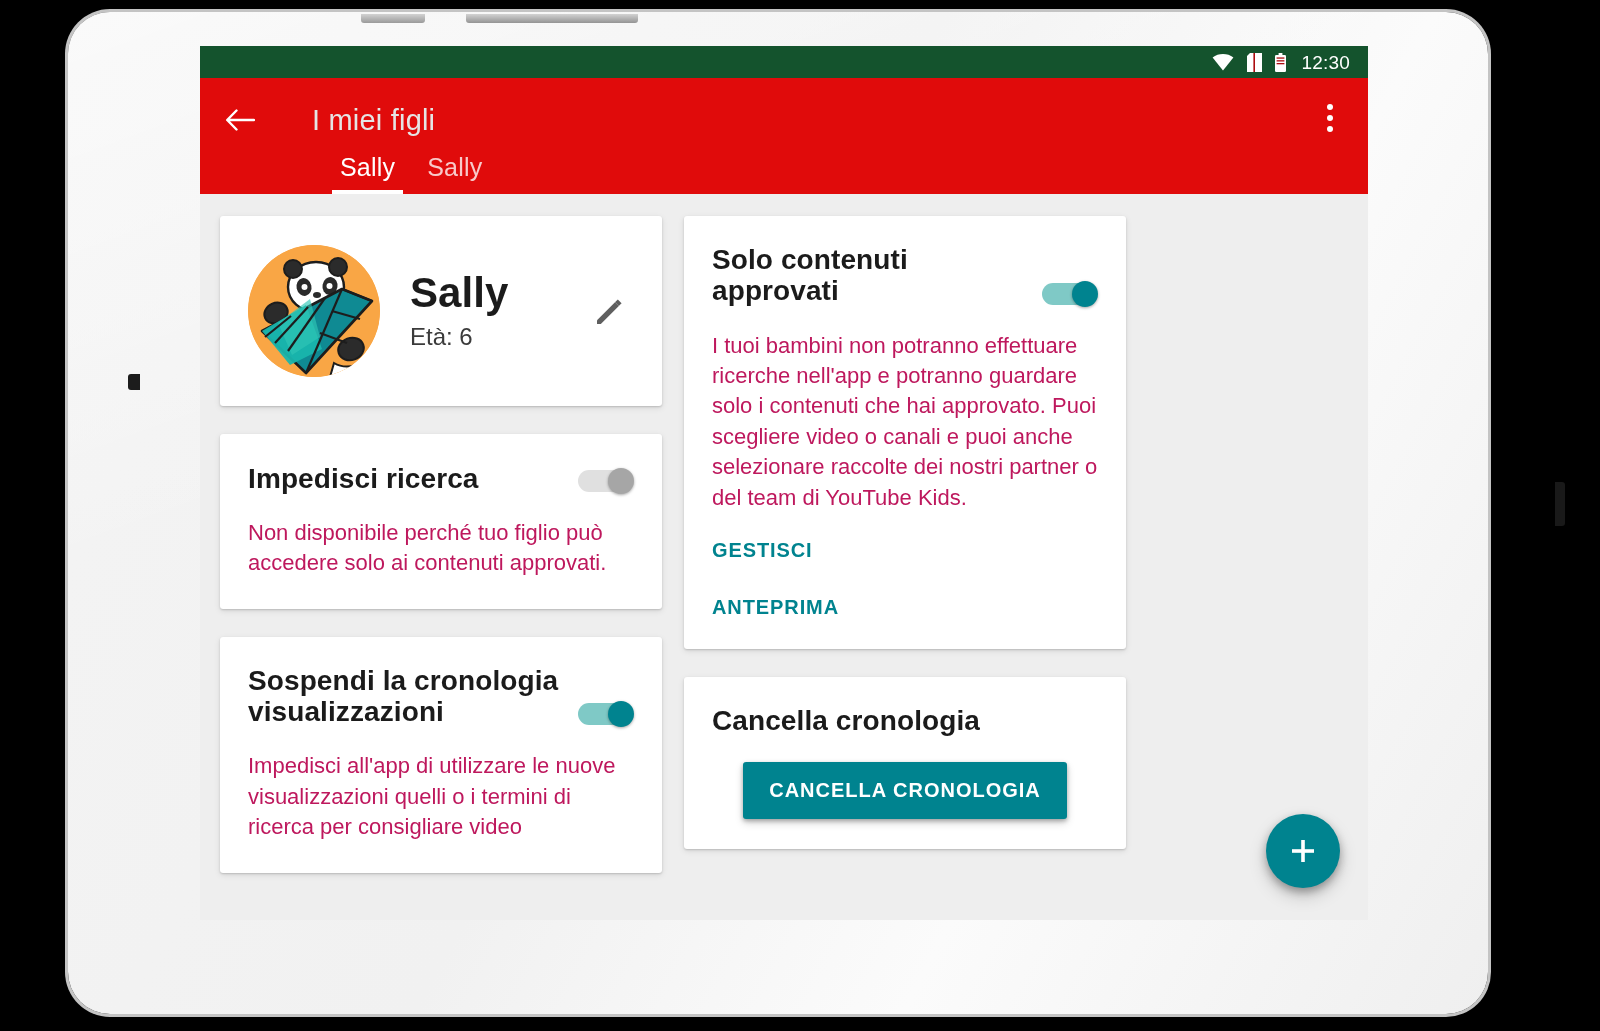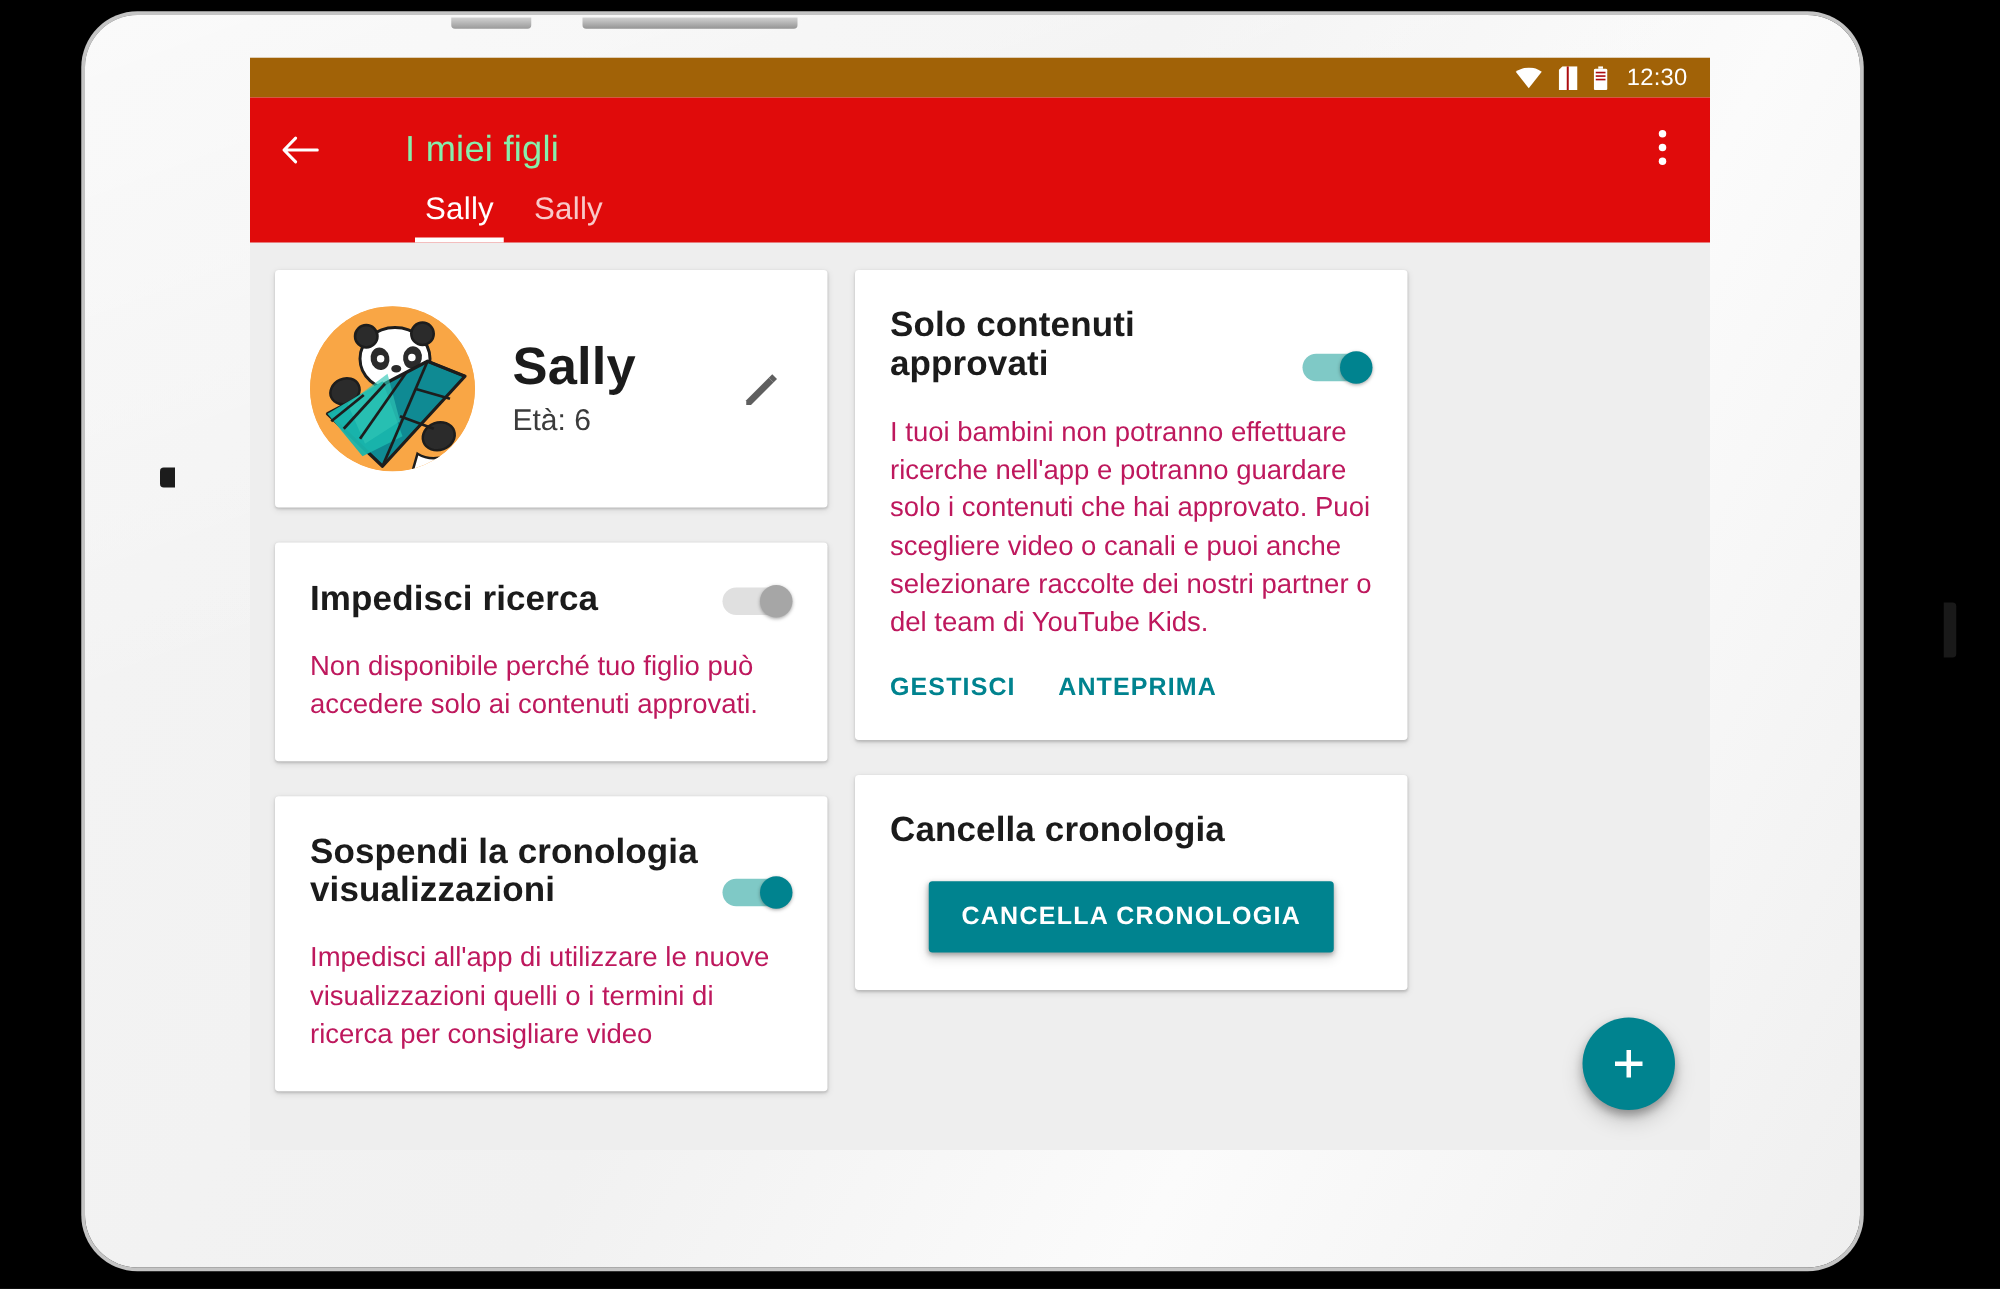--- a/index.html
+++ b/index.html
@@ -81,21 +81,21 @@
     width: 1168px;
     height: 874px;
     background: #eeeeee;
     overflow: hidden;
   }
 
   
   #status-bar {
     position: relative;
     height: 32px;
-    background: #a16207;
+    background: #14532d;
     display: flex;
     align-items: center;
     justify-content: flex-end;
     padding-right: 18px;
     gap: 13px;
   }
   #status-bar .sb-icon { display: block; }
   #status-time {
     color: #fff;
     font-size: 19px;
@@ -112,22 +112,22 @@
   }
   #back-button {
     position: absolute;
     left: 12px; top: 14px;
     width: 56px; height: 56px;
     display: flex; align-items: center; justify-content: center;
     cursor: pointer;
   }
   #app-title {
     position: absolute;
-    left: 124px; top: 26px;
-    color: #86efac;
+    left: 112px; top: 26px;
+    color: #e5e5e5;
     font-size: 29px;
     font-weight: 400;
     letter-spacing: 0.2px;
   }
   #overflow-button {
     position: absolute;
     right: 14px; top: 14px;
     width: 48px; height: 52px;
     display: flex; flex-direction: column;
     align-items: center; justify-content: center;
@@ -261,20 +261,21 @@
   .toggle.on .track { background: #7fc9c6; }
   .toggle.on .knob  { left: 30px; background: #00838f; }
   .toggle.off-disabled .track { background: #e0e0e0; }
   .toggle.off-disabled .knob  { left: 30px; background: #a6a6a6; }
 
   
   .card-actions {
     margin-top: 26px;
     display: flex;
     gap: 34px;
+    flex-direction: column;
   }
   .text-button {
     color: #00838f;
     font-size: 20px;
     font-weight: 700;
     letter-spacing: 0.9px;
     cursor: pointer;
   }
 
   

